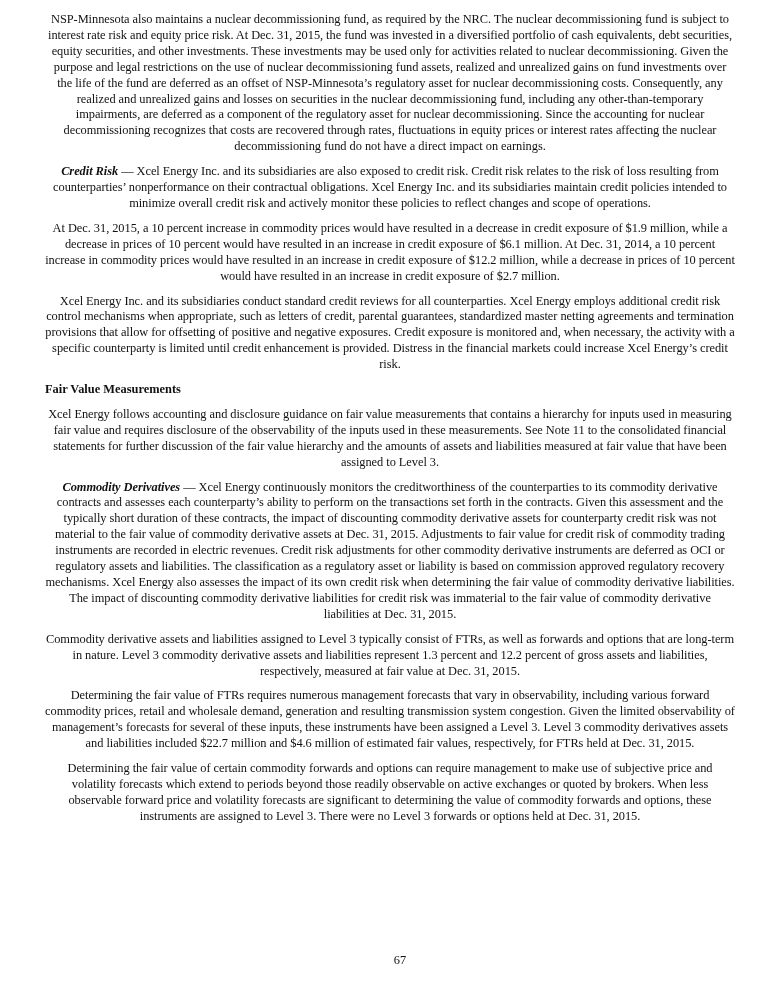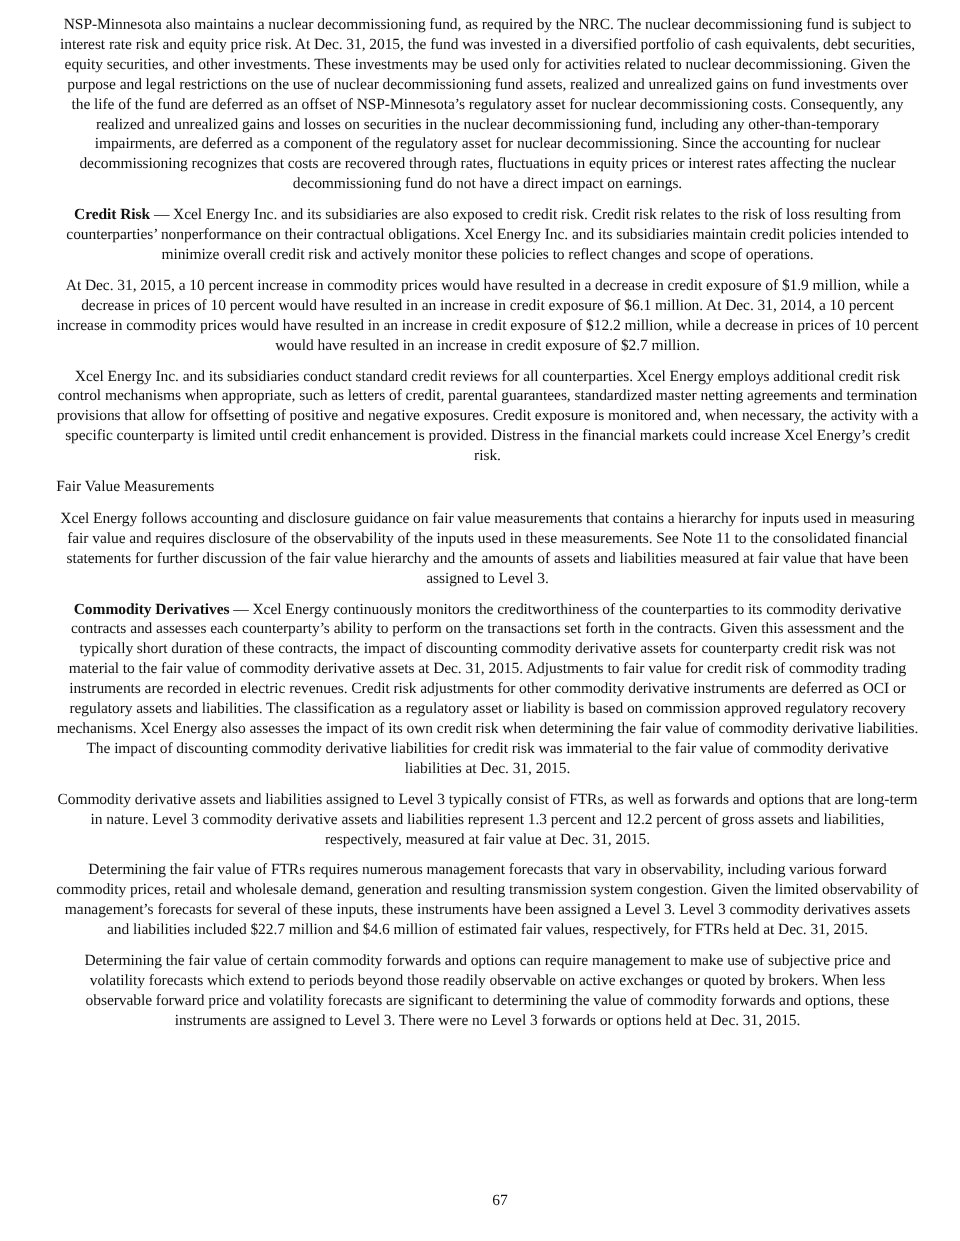--- a/index.html
+++ b/index.html
@@ -19,25 +19,26 @@
     }
     p {
       margin: 0 0 9px 0;
       font-size: 12.4px;
       line-height: 15.9px;
       text-align: center;
       letter-spacing: -0.05px;
     }
     .lead {
       font-weight: bold;
+      font-style: italic;
     }
     h3 {
       font-size: 12.4px;
       line-height: 15.9px;
-      font-weight: normal;
+      font-weight: bold;
       margin: 0 0 9px 0;
     }
     .page-number {
       position: absolute;
       left: 16px;
       width: 768px;
       top: 953px;
       text-align: center;
       font-size: 12.4px;
     }

